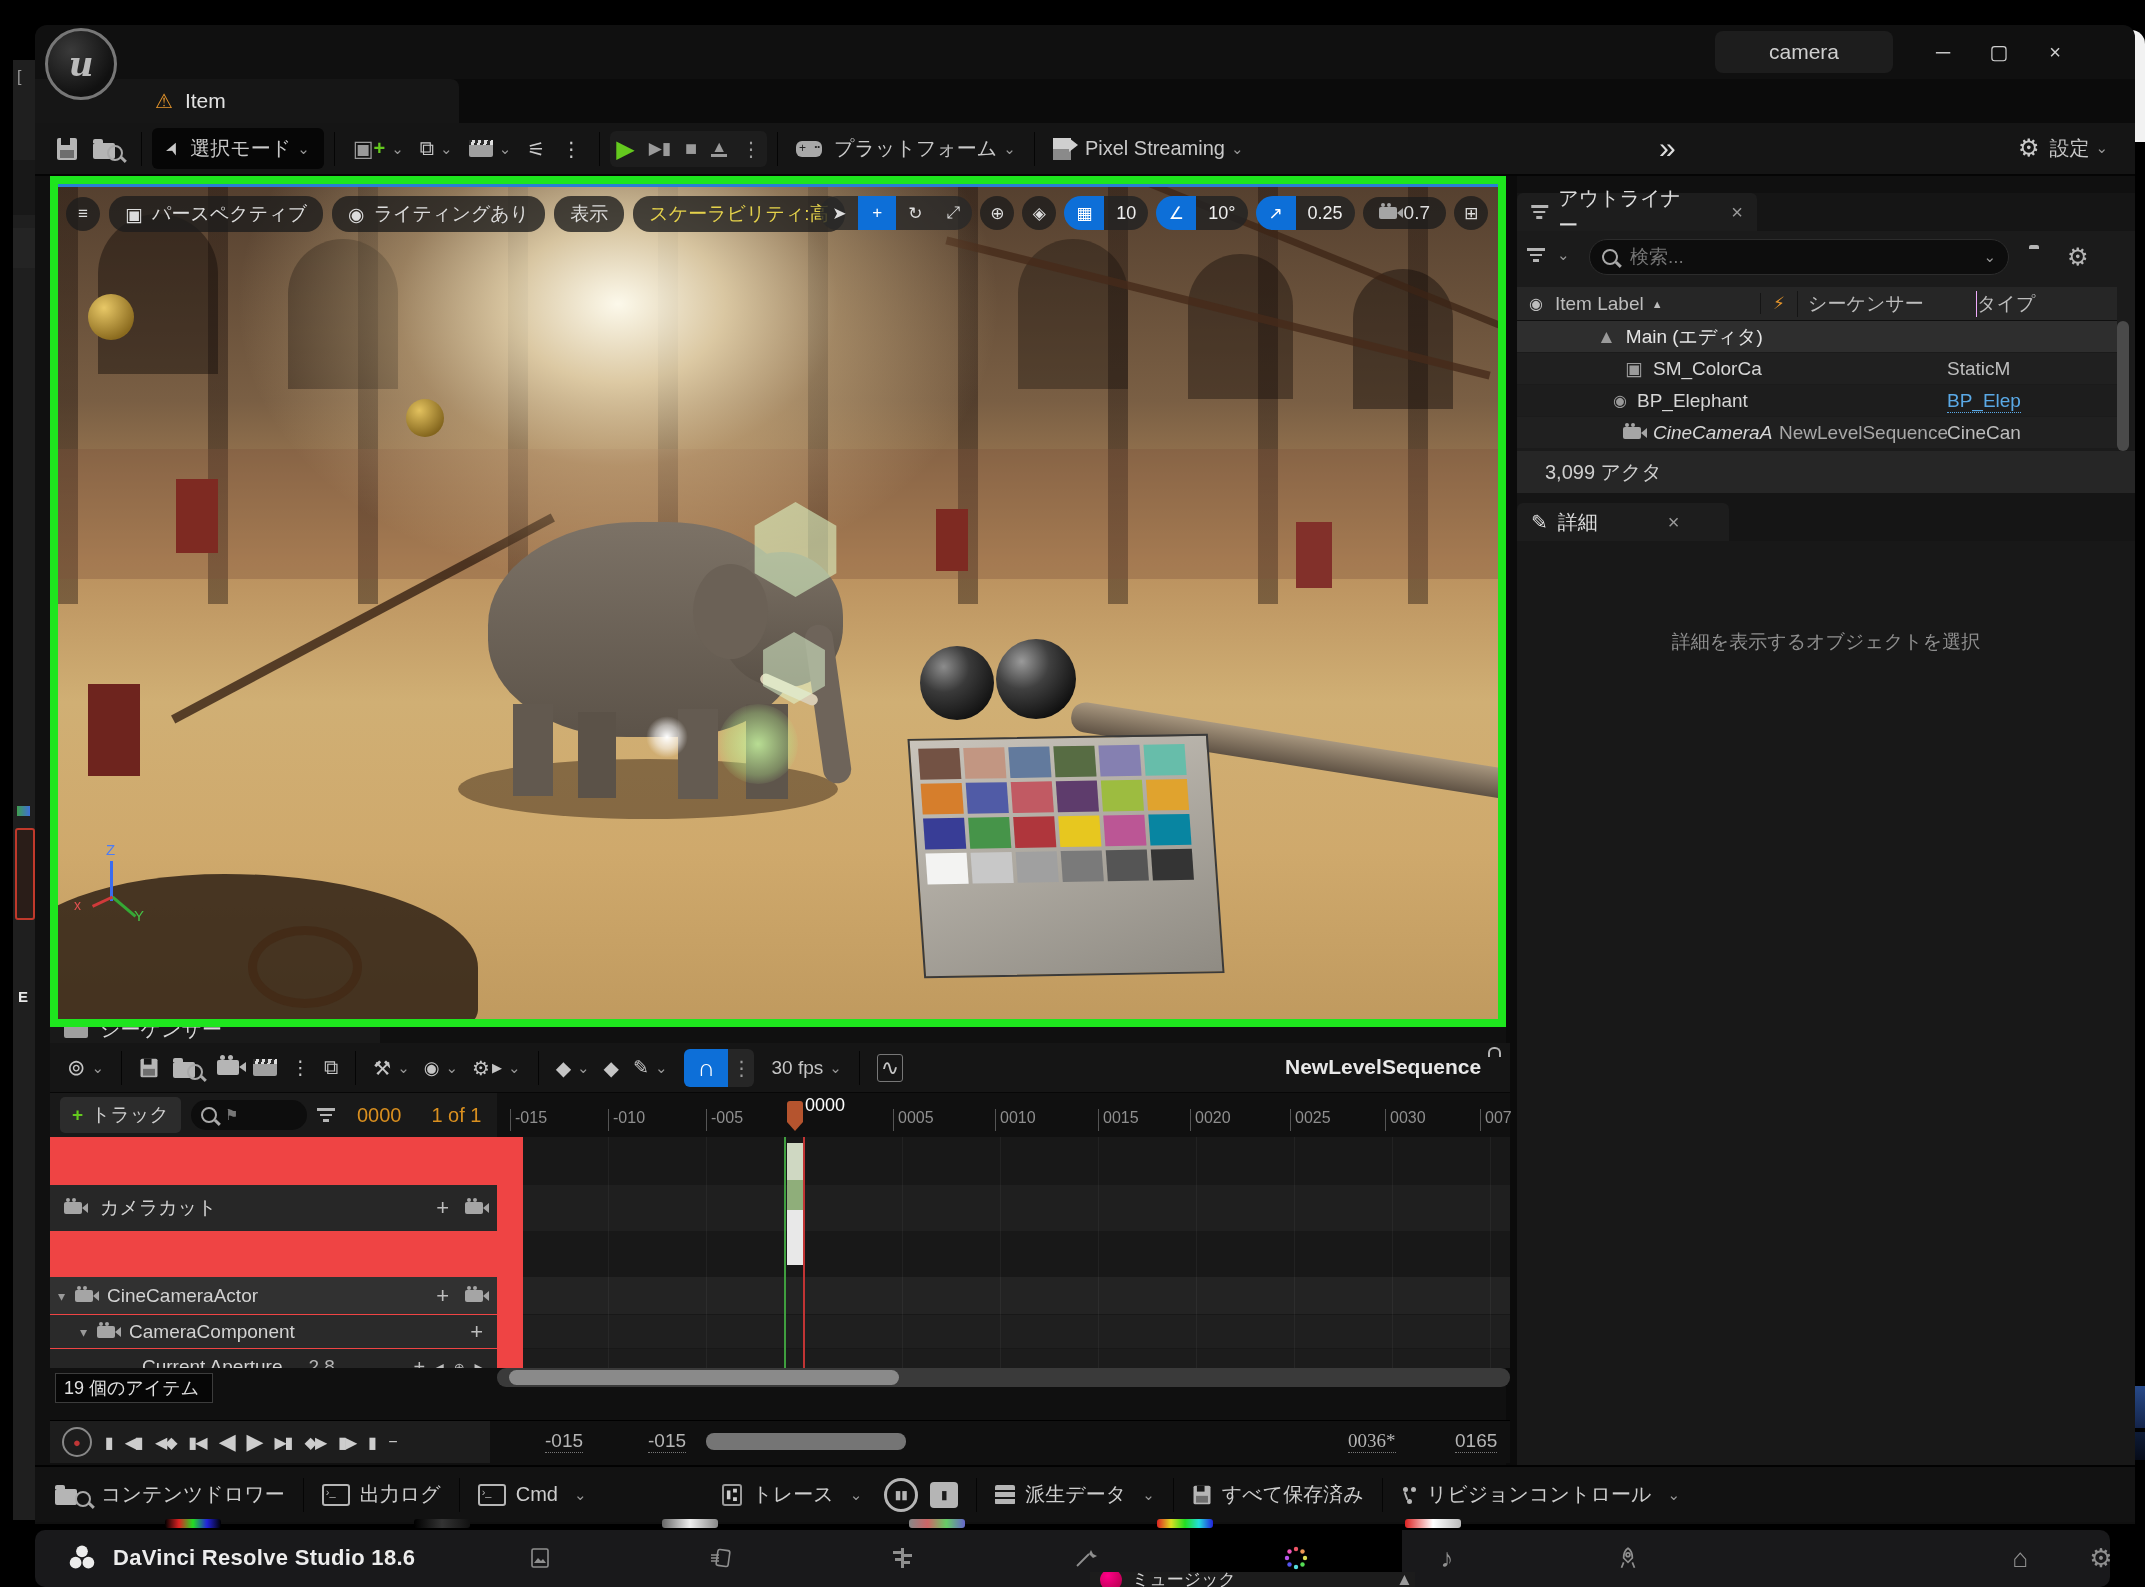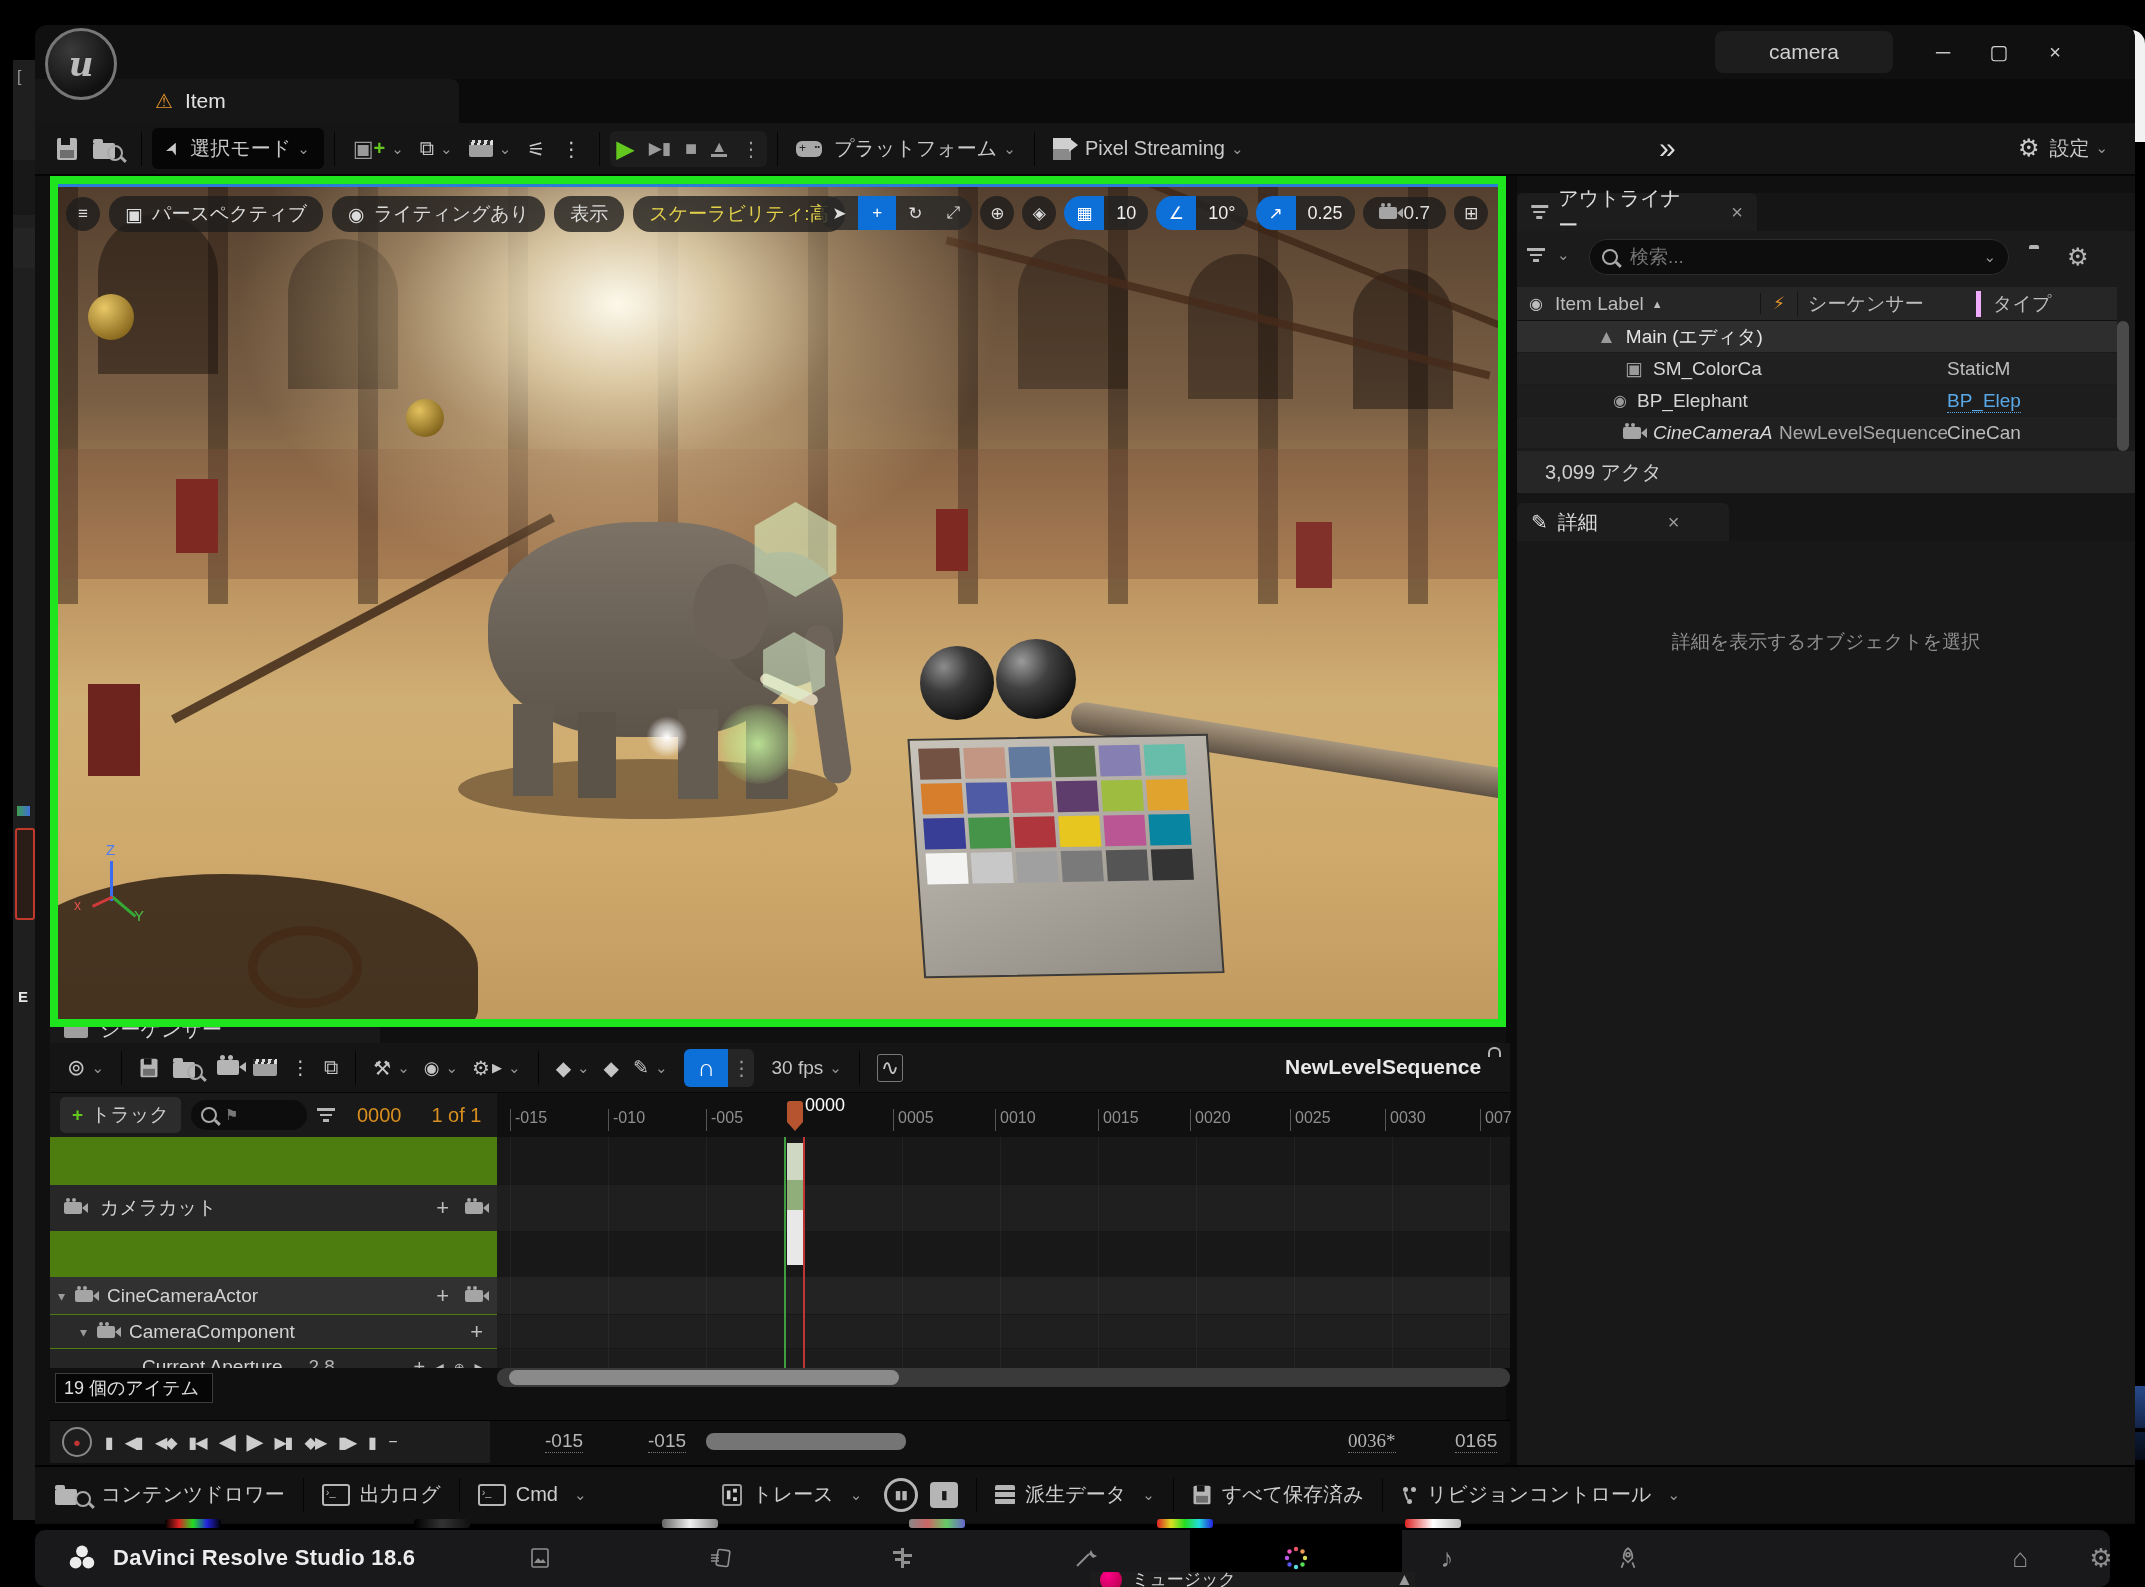--- a/index.html
+++ b/index.html
@@ -81,21 +81,21 @@
   .orow{position:absolute;left:0;width:600px;height:31px;display:flex;align-items:center;font-size:19px;color:#d6d6d6;}
   .otype{position:absolute;font-size:19px;color:#bdbdbd;}
   
   #seqtabwrap{left:15px;top:975px;width:470px;height:58px;z-index:1;overflow:hidden;}
   #seqtab{width:330px;height:58px;background:#191919;border-radius:8px 8px 0 0;display:flex;align-items:center;gap:12px;padding-left:14px;box-sizing:border-box;font-size:20px;color:#d9d9d9;}
   #seqbar{left:15px;top:1018px;width:1460px;height:50px;background:#151515;border-bottom:1px solid #070707;display:flex;align-items:center;padding:0 10px;box-sizing:border-box;z-index:6;}
   .sbtn{display:inline-flex;align-items:center;padding:4px 7px;color:#c5c5c5;font-size:19px;}
   #trkhead{left:15px;top:1068px;width:447px;height:44px;background:#191919;display:flex;align-items:center;padding:0 10px;box-sizing:border-box;z-index:6;}
   #ruler{left:462px;top:1068px;width:1013px;height:44px;background:#101010;z-index:6;}
   .tick{position:absolute;top:16px;font-size:16px;color:#8f8f8f;border-left:1px solid #555;padding-left:4px;height:22px;}
-  #lpanel{left:15px;top:1112px;width:447px;height:231px;background:#4d7c0f;z-index:6;overflow:hidden;}
+  #lpanel{left:15px;top:1112px;width:447px;height:231px;background:#ef4444;z-index:6;overflow:hidden;padding-left:26px;}
   .trow{position:absolute;left:0;width:447px;display:flex;align-items:center;font-size:19px;color:#d2d2d2;box-sizing:border-box;}
   .taddon{margin-left:auto;display:flex;gap:16px;align-items:center;padding-right:14px;color:#bdbdbd;}
   #tlarea{left:462px;top:1112px;width:1013px;height:231px;background:#181818;z-index:5;overflow:hidden;
     background-image:repeating-linear-gradient(90deg,#222 0 1px,transparent 1px 98px);background-position:13px 0;}
   .tband{position:absolute;left:0;width:1013px;}
   #rangebar{left:462px;top:1343px;width:1013px;height:19px;background:#3a3a3a;border-radius:9px;z-index:6;}
   #playrow{left:15px;top:1395px;width:1460px;height:42px;background:#101010;border-top:1px solid #000;z-index:6;}
   .trans{font-size:16px;color:#cdcdcd;letter-spacing:-2px;}
   .dotted{border-bottom:1px dotted #777;color:#b5b5b5;font-size:19px;}
   
@@ -375,21 +375,21 @@
     <span class="ab" style="left:550px;top:50px;font-size:24px;color:#b5b5b5;">⚙</span>
     
     <div class="ab flex" style="left:0;top:94px;width:600px;height:33px;background:#262626;border-bottom:1px solid #101010;">
       <span style="width:38px;text-align:center;font-size:16px;color:#bdbdbd;">◉</span>
       <span class="ocol flex" style="width:205px;gap:8px;">
           <span>Item Label</span>
           <span style="font-size:11px;color:#bdbdbd;">▲</span>
         </span>
       <span style="width:36px;text-align:center;color:#e8972c;font-size:17px;border-left:1px solid #151515;">⚡</span>
       <span class="ocol" style="width:168px;padding-left:10px;border-left:1px solid #151515;">シーケンサー</span>
-      <span class="ocol" style="padding-left:12px;border-left:5px solid #f0abfc;">タイプ</span>
+      <span class="ocol" style="border-left:1px solid #f0abfc;">タイプ</span>
     </div>
     
     <div class="orow" style="top:128px;background:#2e2e2e;">
       <span style="width:80px;"></span>
         <span style="color:#9a9a9a;margin-right:10px;">▲</span>
       <span style="color:#e4e4e4;">Main (エディタ)</span>
     </div>
     <div class="orow" style="top:160px;background:#202020;">
       <span style="width:108px;"></span>
         <span style="color:#9a9a9a;margin-right:10px;">▣</span>

